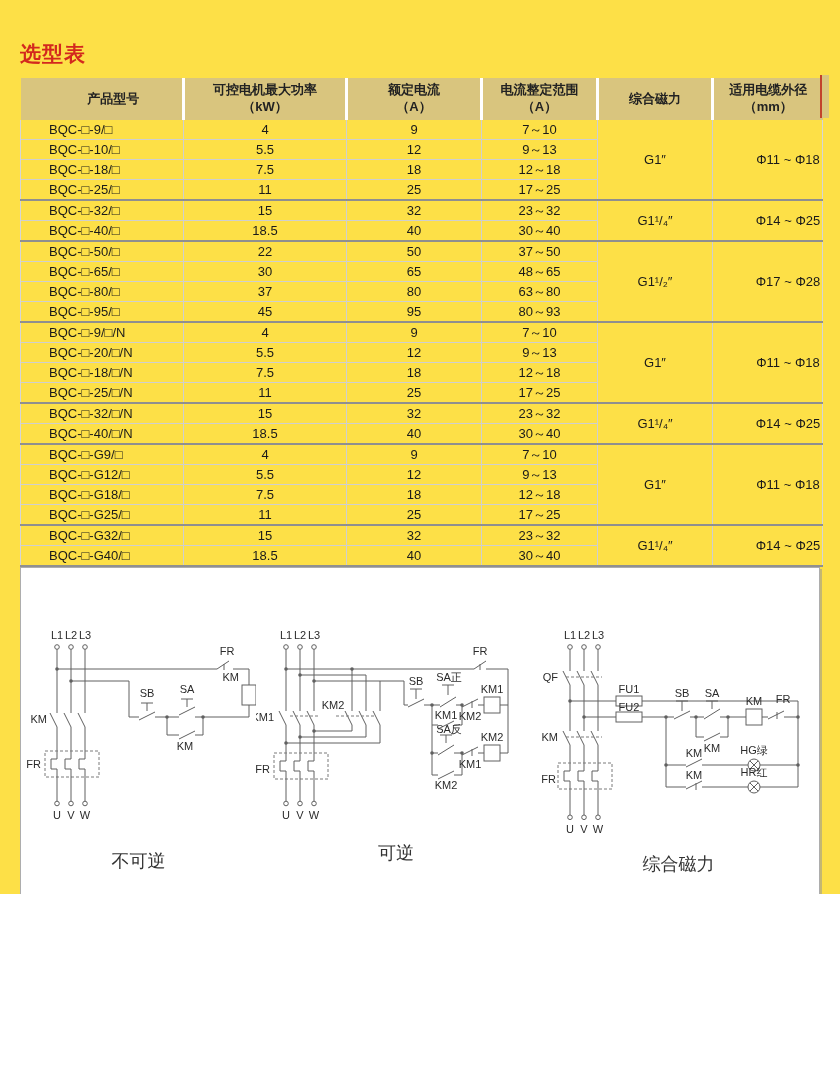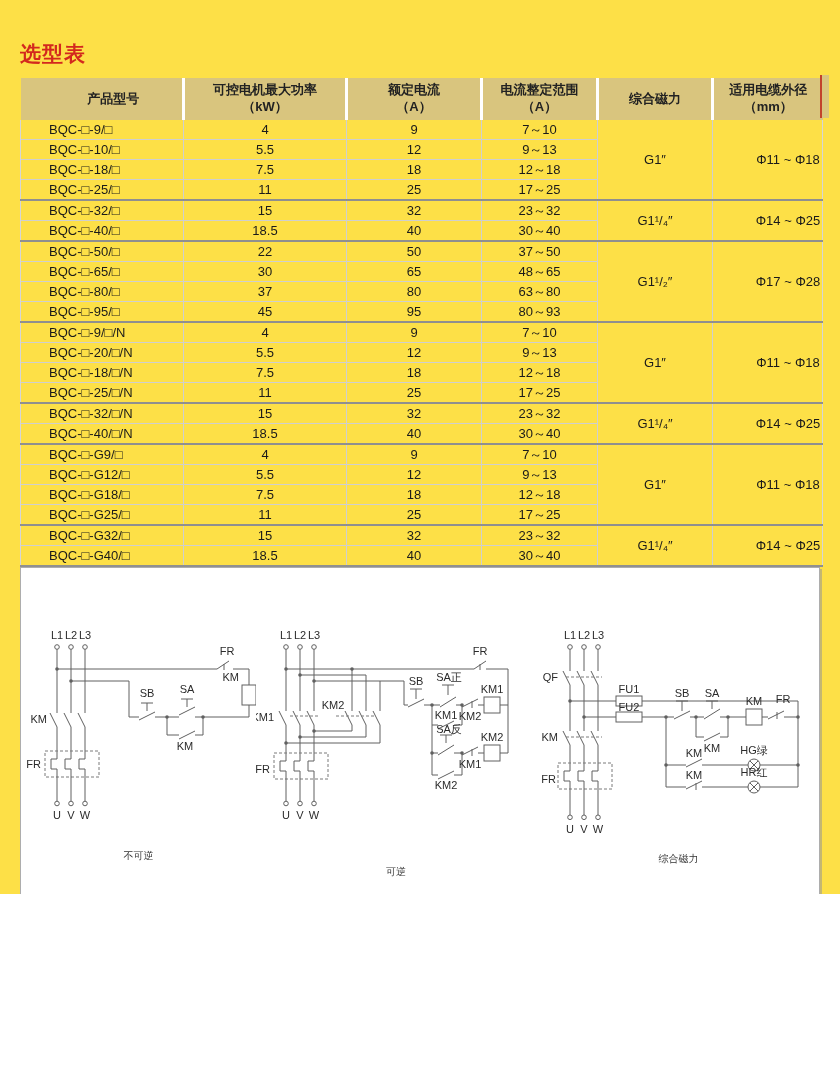--- a/index.html
+++ b/index.html
@@ -26,22 +26,22 @@
   
   .accent-line{position:absolute;top:75px;left:820px;width:2px;height:43px;}
   .accent-tab{position:absolute;top:75px;left:822px;width:7px;height:43px;}
 
   
   .diagram-box{width:800px;height:368px;border:1px solid #adadad;background:#fff;
       box-shadow:2px 2px 0 rgba(150,150,150,.55);box-sizing:border-box;padding-top:55px;}
   .figs{display:flex;align-items:flex-start;}
   figure{margin:0;display:flex;flex-direction:column;align-items:center;}
   figure svg{display:block;}
-  figcaption{font-size:10px;color:#333;}
-  .cap-m1{margin-top:16px}.cap-m2{margin-top:32px}.cap-m3{margin-top:4px}
+  figcaption{font-size:18px;color:#333;}
+  .cap-m1{margin-top:16px}.cap-m2{margin-top:8px}.cap-m3{margin-top:4px}
 
   .wire{stroke:#606060;stroke-width:1;fill:none;}
   .wired{stroke:#7a7a7a;stroke-width:1;fill:none;stroke-dasharray:3 2;}
   .dot{fill:#606060;stroke:none;}
   .term{fill:#fff;stroke:#606060;stroke-width:1;}
   .lblm{font-size:11px;fill:#2b2b2b;text-anchor:middle;}
   .lble{font-size:11px;fill:#2b2b2b;text-anchor:end;}
 </style>
 </head>
 <body>

